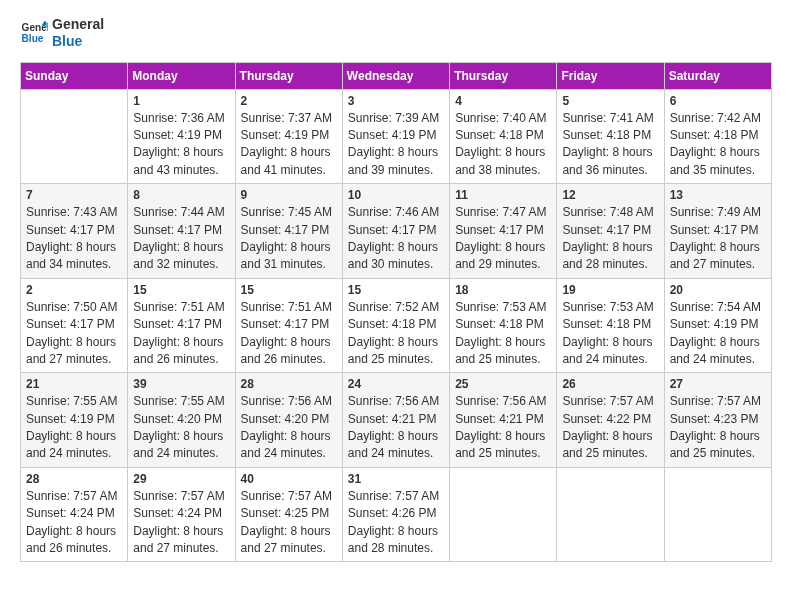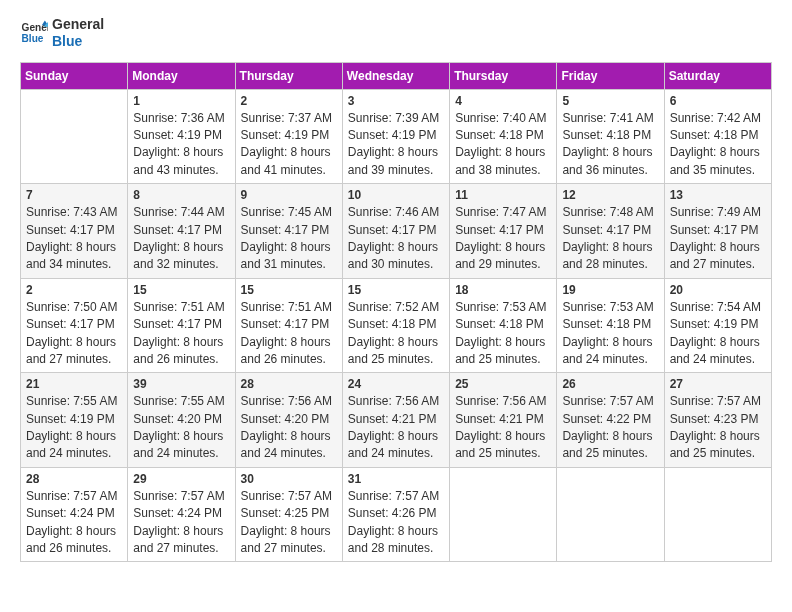--- a/index.html
+++ b/index.html
@@ -244,21 +244,21 @@
       <tr>
         <td>
           <span class="day-num">28</span>
           <div class="day-info">Sunrise: 7:57 AM<br>Sunset: 4:24 PM<br>Daylight: 8 hours<br>and 26 minutes.</div>
         </td>
         <td>
           <span class="day-num">29</span>
           <div class="day-info">Sunrise: 7:57 AM<br>Sunset: 4:24 PM<br>Daylight: 8 hours<br>and 27 minutes.</div>
         </td>
         <td>
-          <span class="day-num">30</span>
+          <span class="day-num">40</span>
           <div class="day-info">Sunrise: 7:57 AM<br>Sunset: 4:25 PM<br>Daylight: 8 hours<br>and 27 minutes.</div>
         </td>
         <td>
           <span class="day-num">31</span>
           <div class="day-info">Sunrise: 7:57 AM<br>Sunset: 4:26 PM<br>Daylight: 8 hours<br>and 28 minutes.</div>
         </td>
         <td class="empty-cell"></td>
         <td class="empty-cell"></td>
         <td class="empty-cell"></td>
       </tr>

